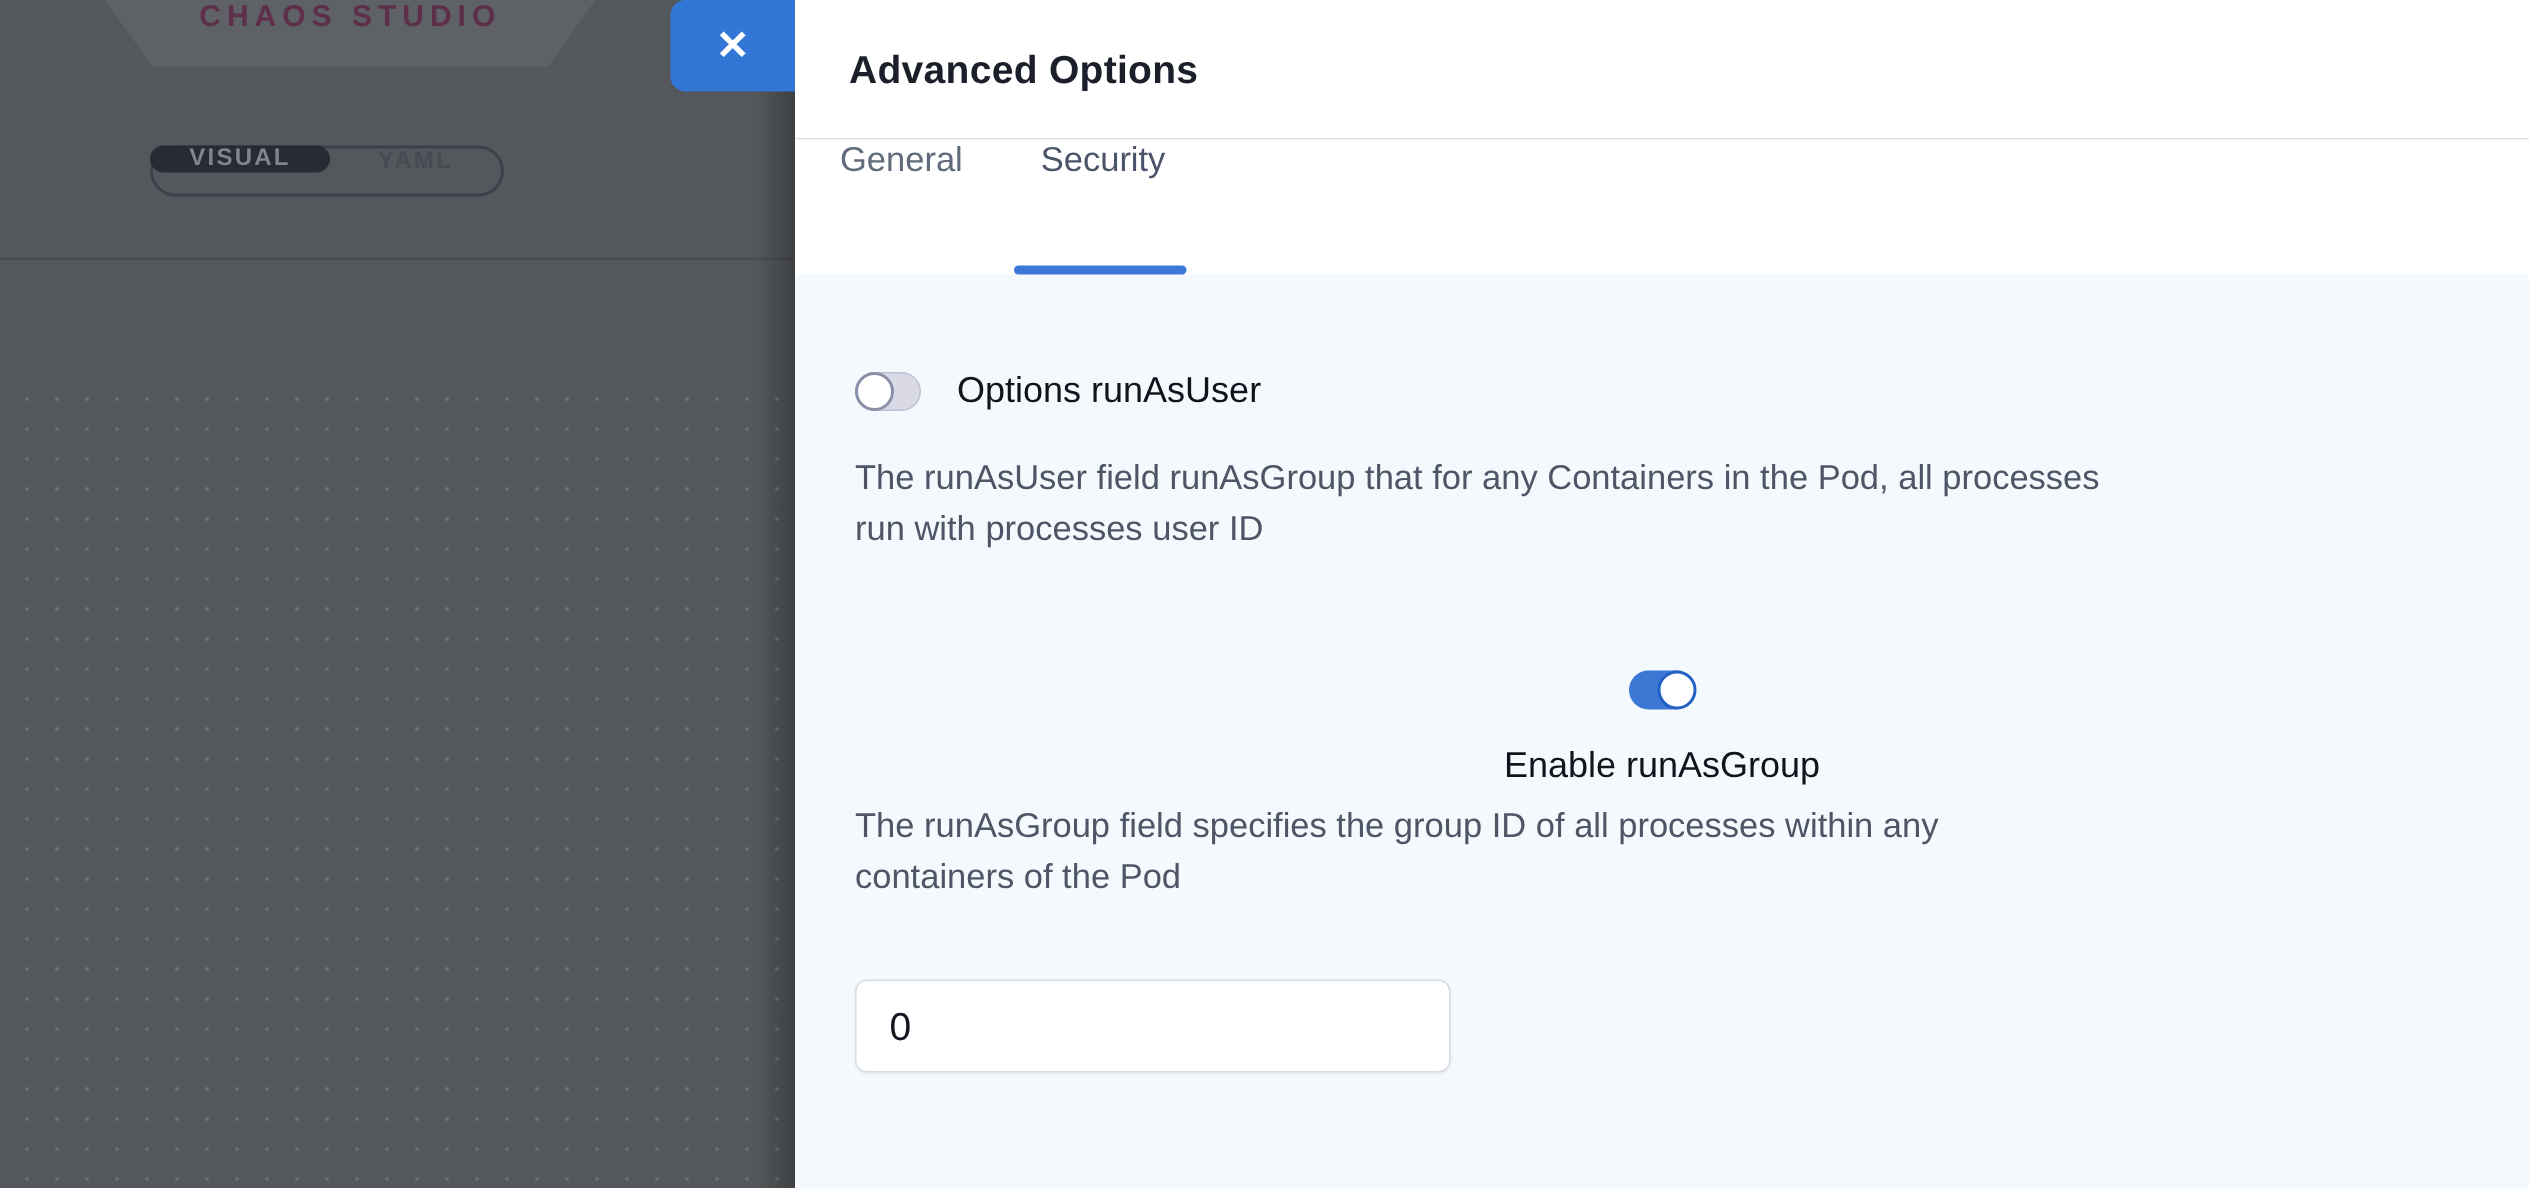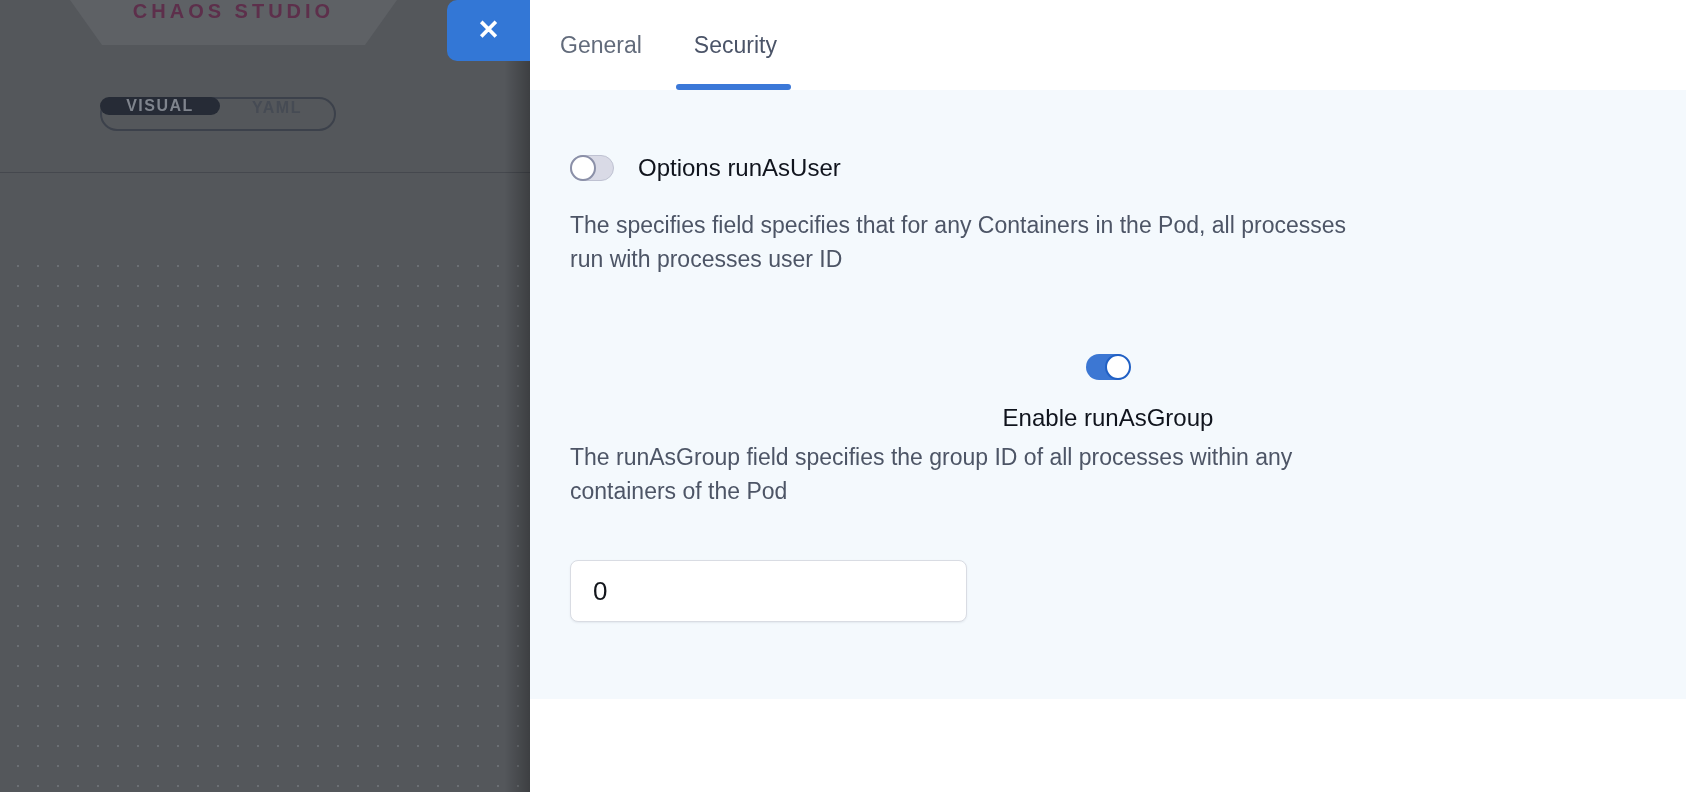--- a/index.html
+++ b/index.html
@@ -36,21 +36,21 @@
   .close-btn .x { color:#ffffff; font-size:27px; font-weight:700; line-height:1; }
 
   
   .drawer { position:absolute; left:530px; top:0; width:1156px; height:792px; background:#ffffff; }
 
   .drawer-header { height:93px; display:flex; align-items:center; padding-left:36px;
     border-bottom:1px solid #d8dbe1; background:#ffffff; }
   .drawer-title { font-size:26px; font-weight:700; color:#1b1f29; letter-spacing:0.2px; }
 
   .tab-row { height:90px; display:flex; align-items:center; padding-left:30px; gap:52px; background:#ffffff; }
-  .tab { position:relative; font-size:23px; color:#626b7b; height:100%; display:flex; align-items:center; cursor:pointer; }
+  .tab { position:relative; font-size:23px; color:#626b7b; height:100%; display:flex; cursor:pointer; }
   .tab.active { color:#4b5468; }
   .tab .underline { display:none; }
   .tab.active .underline { display:block; position:absolute; left:-18px; right:-14px; bottom:0;
     height:6px; border-radius:3px; background:#3b78d8; }
 
   .drawer-content { background:#f4f9fd; height:609px; padding:64px 40px 0 40px; }
 
   .toggle-row { display:flex; align-items:center; gap:24px; }
   .toggle { position:relative; width:44px; height:26px; border-radius:13px; cursor:pointer; flex:0 0 auto; }
   .toggle.off { background:#d9dae6; border:1px solid #bfc2d2; }
@@ -91,20 +91,23 @@
   <div class="dot-grid"></div>
   <div class="canvas-shadow"></div>
 </div>
 
 <button class="close-btn">
   <span class="x">✕</span>
 </button>
 
 <div class="drawer">
 
+  <div class="drawer-header">
+    <span class="drawer-title">Advanced Options</span>
+  </div>
 
   <div class="tab-row">
     <div class="tab">
       <span>General</span>
 
     </div>
     <div class="tab active">
       <span>Security</span>
       <div class="underline"></div>
     </div>
@@ -113,21 +116,21 @@
   <div class="drawer-content">
 
     
     <div class="toggle-row">
       <div class="toggle off">
         <div class="knob"></div>
       </div>
       <span class="toggle-label">Options runAsUser</span>
     </div>
     <div class="desc">
-      <div>The specifies field specifies that for any Containers in the Pod, all processes</div>
+      <div>The runAsUser field runAsGroup that for any Containers in the Pod, all processes</div>
       <div>run with processes user ID</div>
     </div>
 
     
     <div class="toggle-row section-gap">
       <div class="toggle on">
         <div class="knob"></div>
       </div>
       <span class="toggle-label">Enable runAsGroup</span>
     </div>

